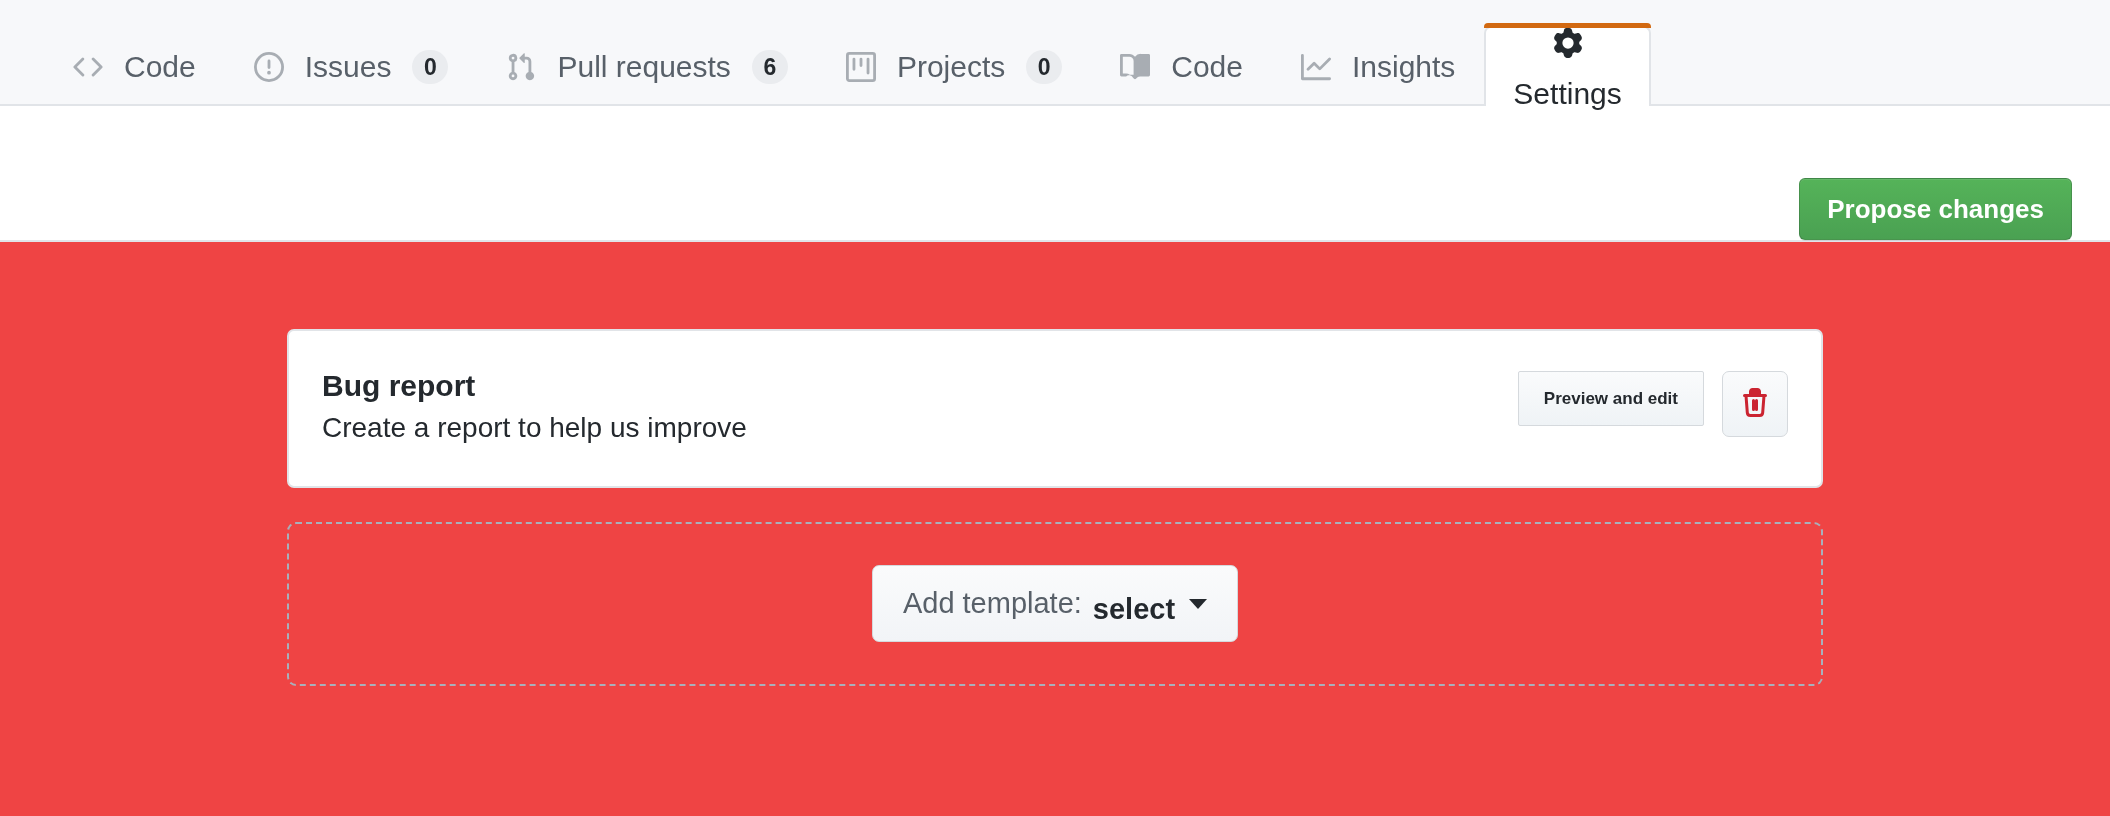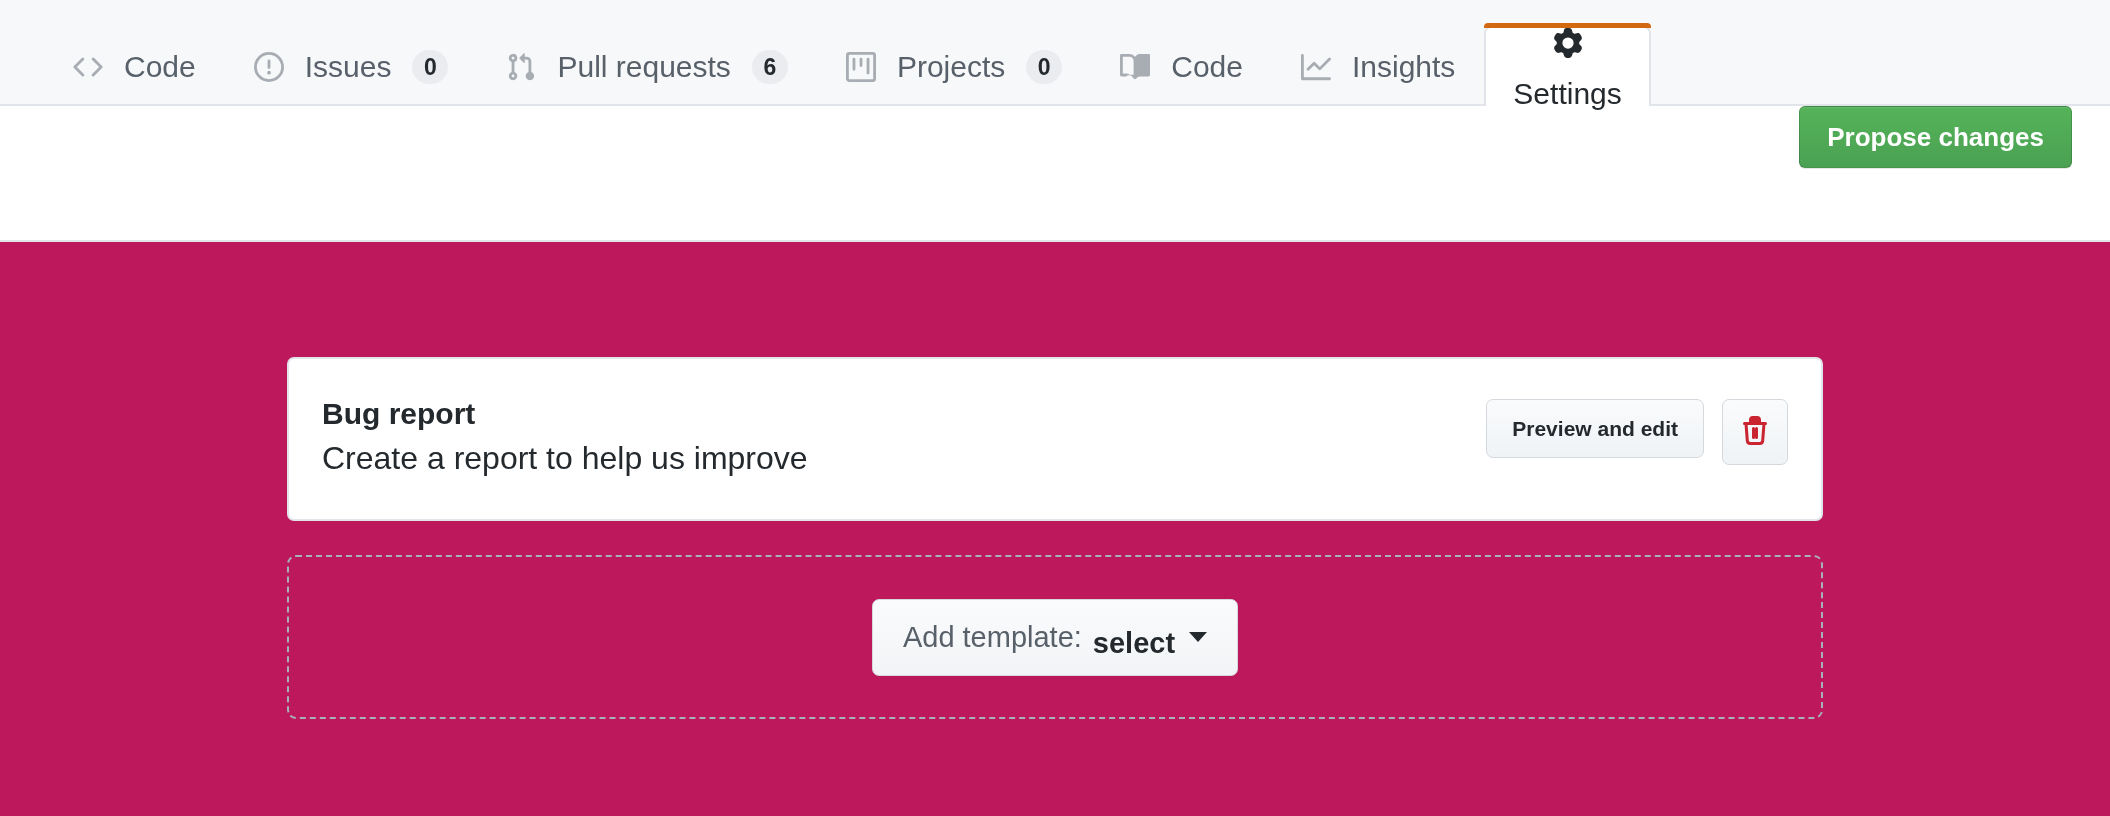--- a/index.html
+++ b/index.html
@@ -91,43 +91,43 @@
     font-weight: bold;
     line-height: 1;
   }
 
   
   .action-bar {
     height: 136px;
     background: #ffffff;
     border-bottom: 2px solid #e1e4e8;
     display: flex;
-    align-items: flex-start;
+    align-items: flex-end;
     justify-content: flex-end;
     padding-right: 38px;
   }
 
   .btn-primary {
     font-family: "Liberation Sans", sans-serif;
     font-size: 26px;
     font-weight: bold;
     color: #ffffff;
     background: linear-gradient(#55b359, #4aa152);
     border: 1px solid rgba(27,31,35,0.20);
     border-radius: 6px;
     padding: 17px 27px;
     line-height: 1;
     cursor: pointer;
     box-shadow: 0 1px 0 rgba(27,31,35,0.10), inset 0 1px 0 rgba(255,255,255,0.10);
   }
 
   
   .main {
-    padding-top: 115px;
-    background: #be185d;
+    padding-top: 87px;
+    background: #ef4444;
     min-height: calc(816px - 106px - 136px);
   }
 
   .content-col {
     width: 1536px;
     margin: 0 auto;
   }
 
   .template-card {
     background: #ffffff;
@@ -141,40 +141,40 @@
 
   .tmpl-name {
     font-size: 30px;
     font-weight: bold;
     color: #24292e;
     line-height: 1.25;
     margin-bottom: 5px;
   }
 
   .tmpl-about {
-    font-size: 32px;
+    font-size: 28px;
     color: #24292e;
     line-height: 1.3;
   }
 
   .card-actions {
     display: flex;
     align-items: flex-start;
     gap: 18px;
     padding-top: 4px;
   }
 
   .btn-default {
     font-family: "Liberation Sans", sans-serif;
-    font-size: 21px;
+    font-size: 17px;
     font-weight: bold;
     color: #24292e;
     background: linear-gradient(#fafbfc, #eff3f6);
     border: 1px solid #d5d9dd;
-    border-radius: 7px;
+    border-radius: 2px;
     padding: 18px 25px;
     line-height: 1;
     cursor: pointer;
   }
 
   .btn-icon-only {
     width: 66px;
     height: 66px;
     display: inline-flex;
     align-items: center;

